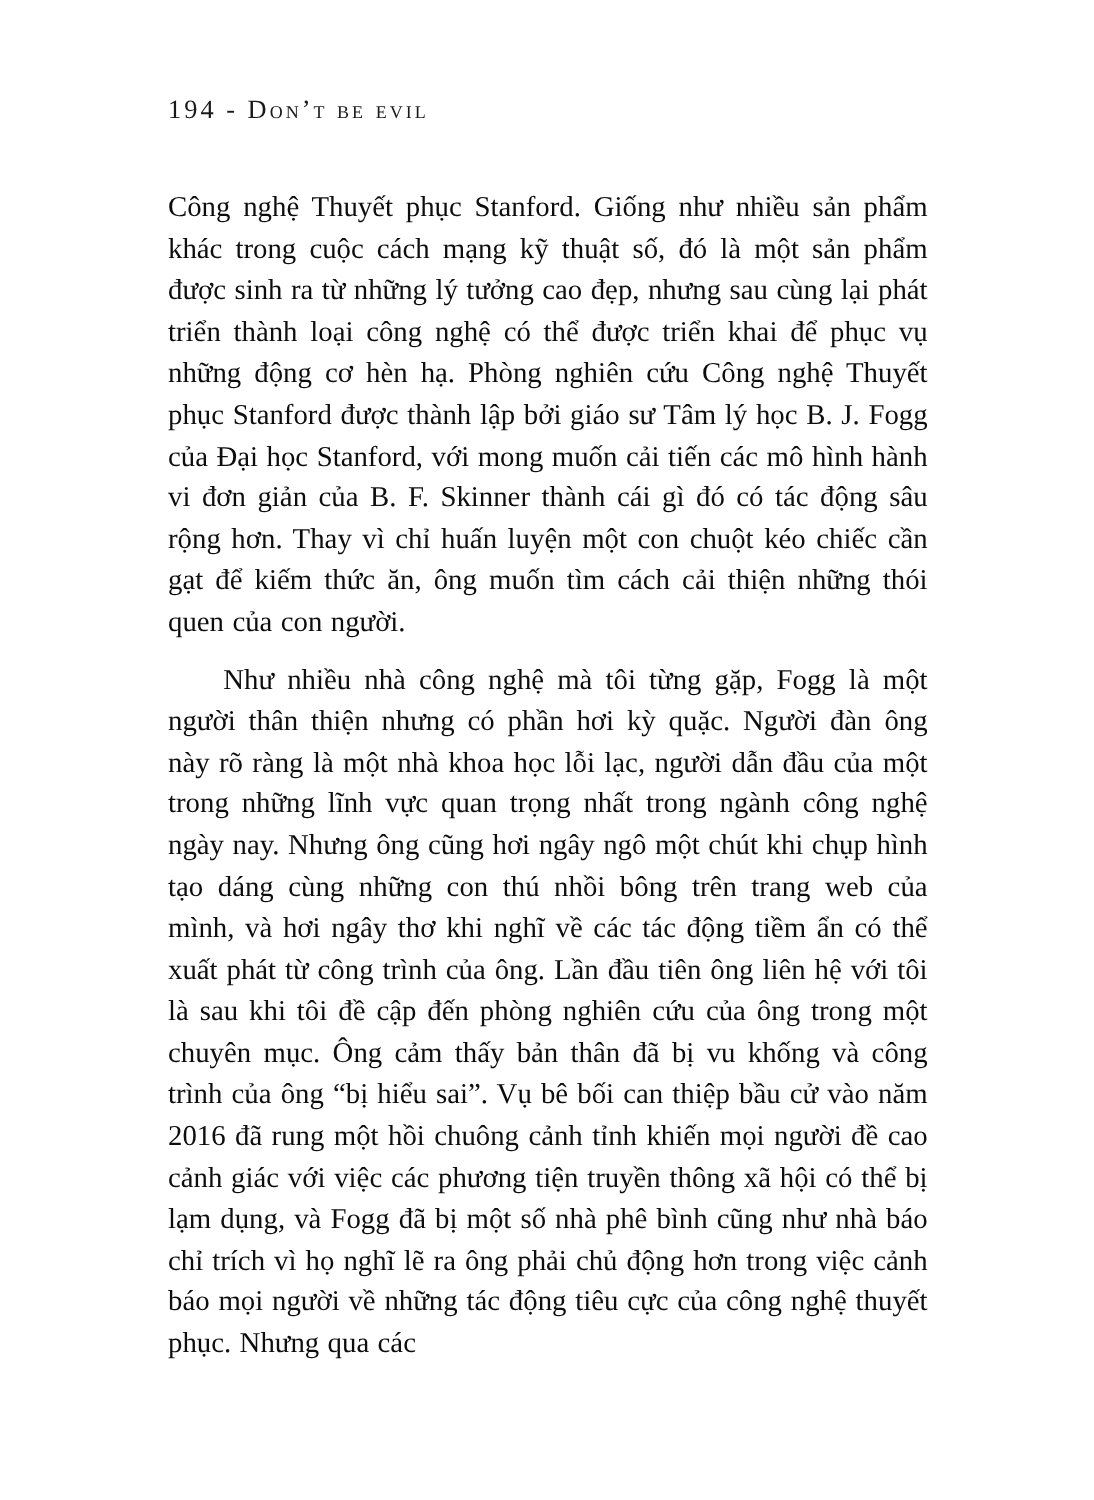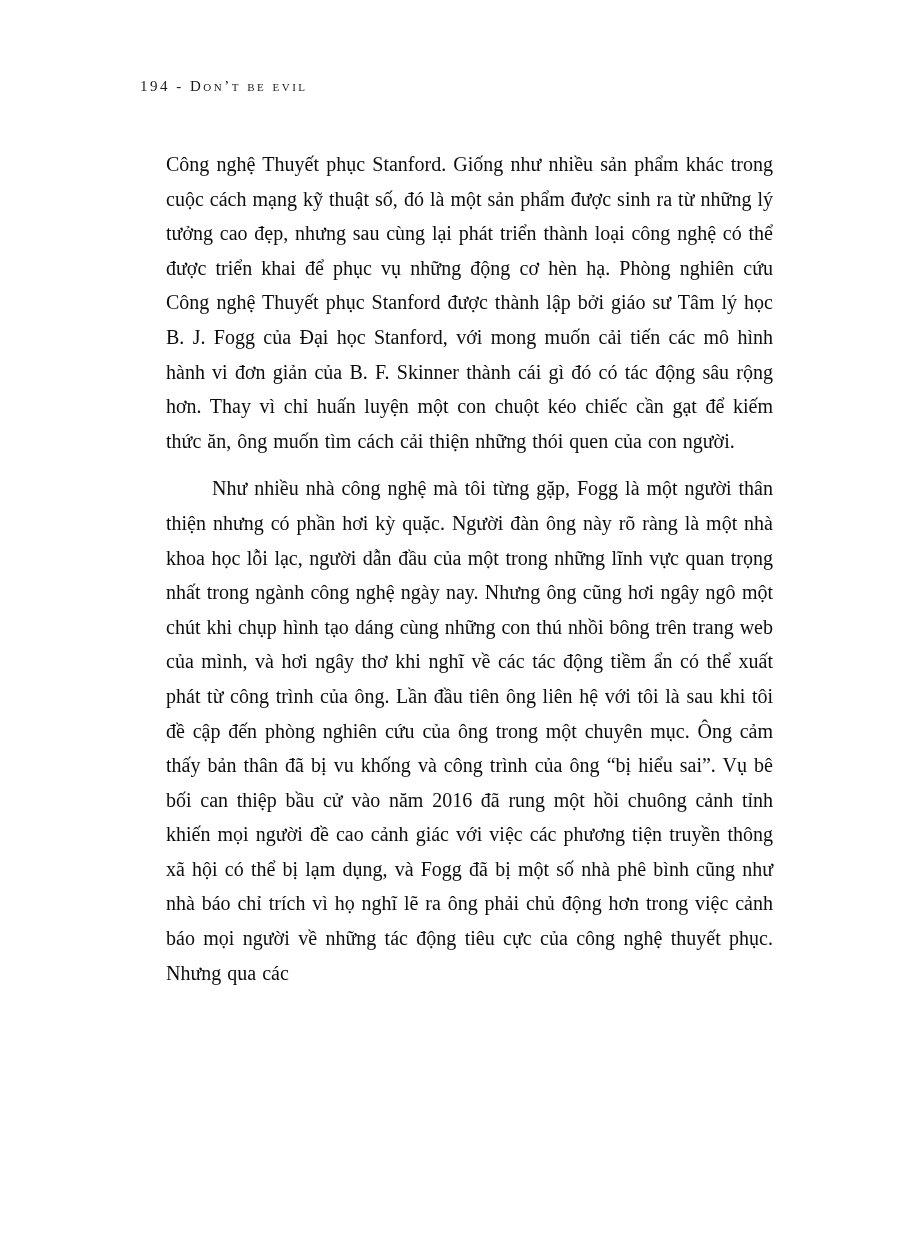--- a/index.html
+++ b/index.html
@@ -16,33 +16,32 @@
   }
   .page {
     position: absolute;
     top: 0; left: 0;
     width: 912px;
     height: 1250px;
     background: #ffffff;
     padding: 78px 139px 0 140px;
   }
   .running-header {
-    font-size: 15px;
+    font-size: 22px;
     font-variant: small-caps;
     letter-spacing: 2.5px;
     color: #1a1a1a;
     margin-bottom: 52px;
   }
   .body-text p {
-    font-size: 20px;
+    font-size: 24px;
     line-height: 34.6px;
     text-align: justify;
     color: #0d0d0d;
     word-spacing: 1px;
-    margin-left: 26px;
   }
   .body-text p.indented {
     text-indent: 46px;
     margin-top: 13px;
   }
 </style>
 </head>
 <body>
 
 <div class="page">

